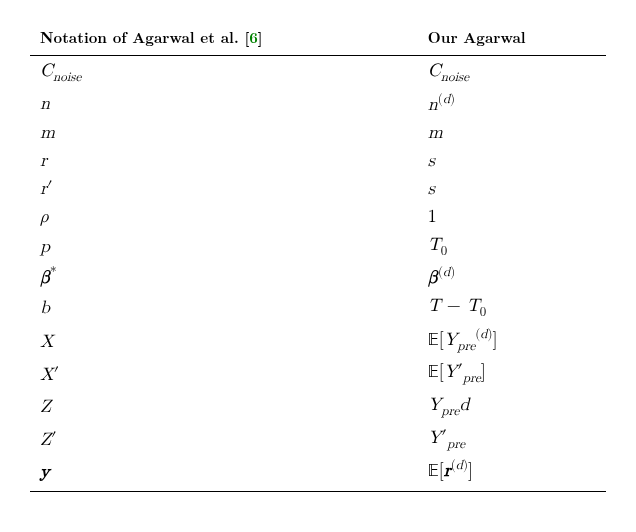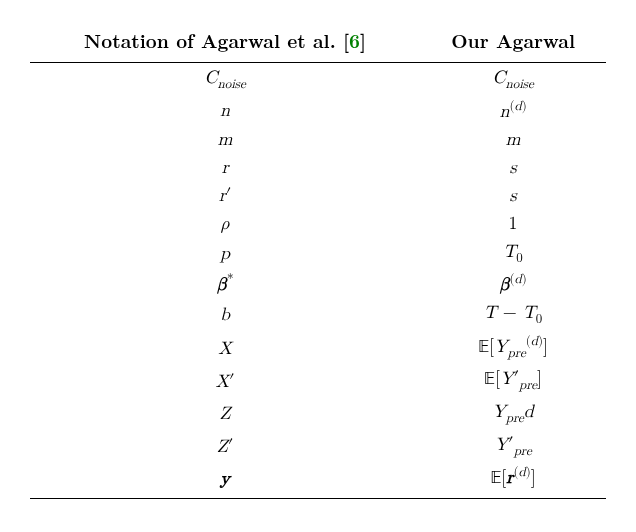--- a/index.html
+++ b/index.html
@@ -13,25 +13,24 @@
     box-sizing: border-box;
   }
   table {
     border-collapse: collapse;
     width: 100%;
   }
   th {
     font-weight: bold;
     padding: 6px 10px 8px;
     border-bottom: 1.2px solid #000;
-    text-align: center;
-    font-size: 19px;
+    text-align: left;
+    font-size: 15px;
   }
   td {
-    text-align: center;
     padding: 3px 10px;
     font-style: italic;
     font-family: "Latin Modern Math", "Computer Modern", Georgia, serif;
     font-size: 18px;
   }
   tbody tr:last-child td {
     border-bottom: 1.2px solid #000;
     padding-bottom: 8px;
   }
   .cite {

